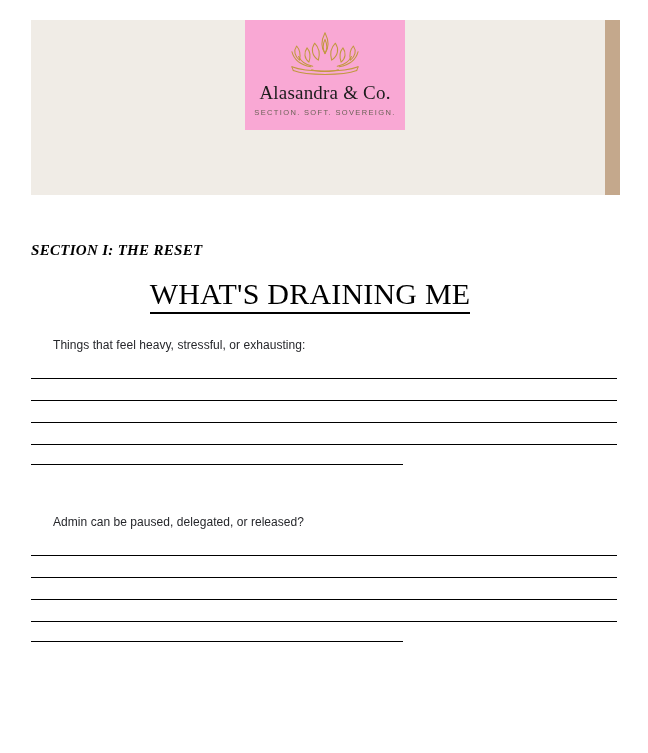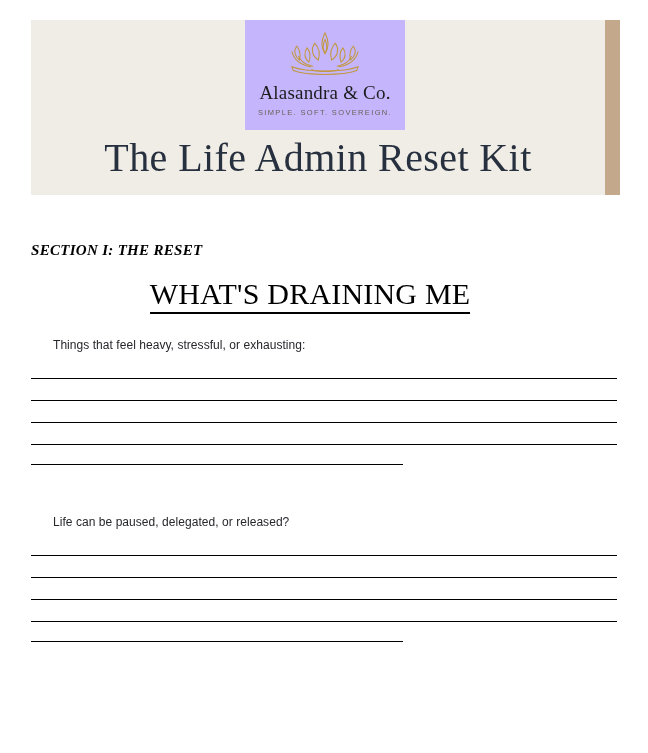--- a/index.html
+++ b/index.html
@@ -31,21 +31,21 @@
     width: 15px;
     height: 100%;
     background: #c4a88c;
   }
   #logo-block {
     position: absolute;
     left: 214px;   
     top: 0px;
     width: 160px;  
     height: 110px;
-    background: #c4b5fd;
+    background: #f9a8d4;
     text-align: center;
   }
   #crown-icon {
     display: block;
     margin: 9px auto 0 auto;
     width: 96px;
     height: 52px;
   }
   #brand-name {
     font-family: "Liberation Serif", serif;
@@ -168,45 +168,44 @@
 
       <path d="M30 80 C60 92 140 92 170 80"></path>
       <path d="M33 88 C62 99 138 99 167 88"></path>
       <path d="M30 80 L33 88"></path>
       <path d="M170 80 L167 88"></path>
 
       <path d="M72 86 C85 91 115 91 128 86"></path>
     </svg>
 
     <div id="brand-name">Alasandra &amp; Co.</div>
-    <div id="brand-tagline">SIMPLE. SOFT. SOVEREIGN.</div>
+    <div id="brand-tagline">SECTION. SOFT. SOVEREIGN.</div>
   </div>
 
-  <div id="kit-title">The Life Admin Reset Kit</div>
 
   <div id="header-accent-bar"></div>
 </div>
 
 <div id="doc-body">
 
   <div id="section-label">SECTION I: THE RESET</div>
 
   <div id="page-heading">
     <span class="ul">WHAT'S DRAINING ME</span>
   </div>
 
   <div class="prompt-text" style="top:143px;">Things that feel heavy, stressful, or exhausting:</div>
 
   <div class="rule-line rule-full" style="top:183px;"></div>
   <div class="rule-line rule-full" style="top:205px;"></div>
   <div class="rule-line rule-full" style="top:227px;"></div>
   <div class="rule-line rule-full" style="top:249px;"></div>
   <div class="rule-line rule-short" style="top:269px;"></div>
 
-  <div class="prompt-text" style="top:320px;">Life can be paused, delegated, or released?</div>
+  <div class="prompt-text" style="top:320px;">Admin can be paused, delegated, or released?</div>
 
   <div class="rule-line rule-full" style="top:360px;"></div>
   <div class="rule-line rule-full" style="top:382px;"></div>
   <div class="rule-line rule-full" style="top:404px;"></div>
   <div class="rule-line rule-full" style="top:426px;"></div>
   <div class="rule-line rule-short" style="top:446px;"></div>
 
 </div>
 
 </body></html>

